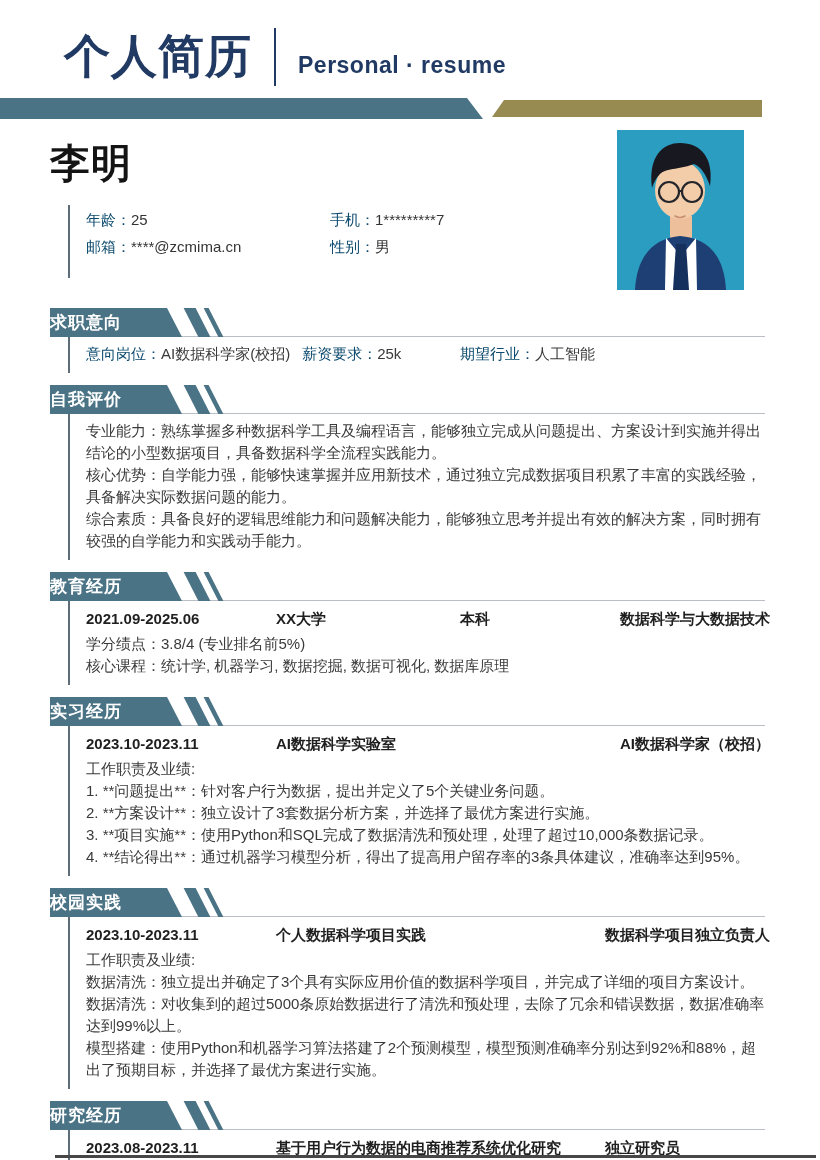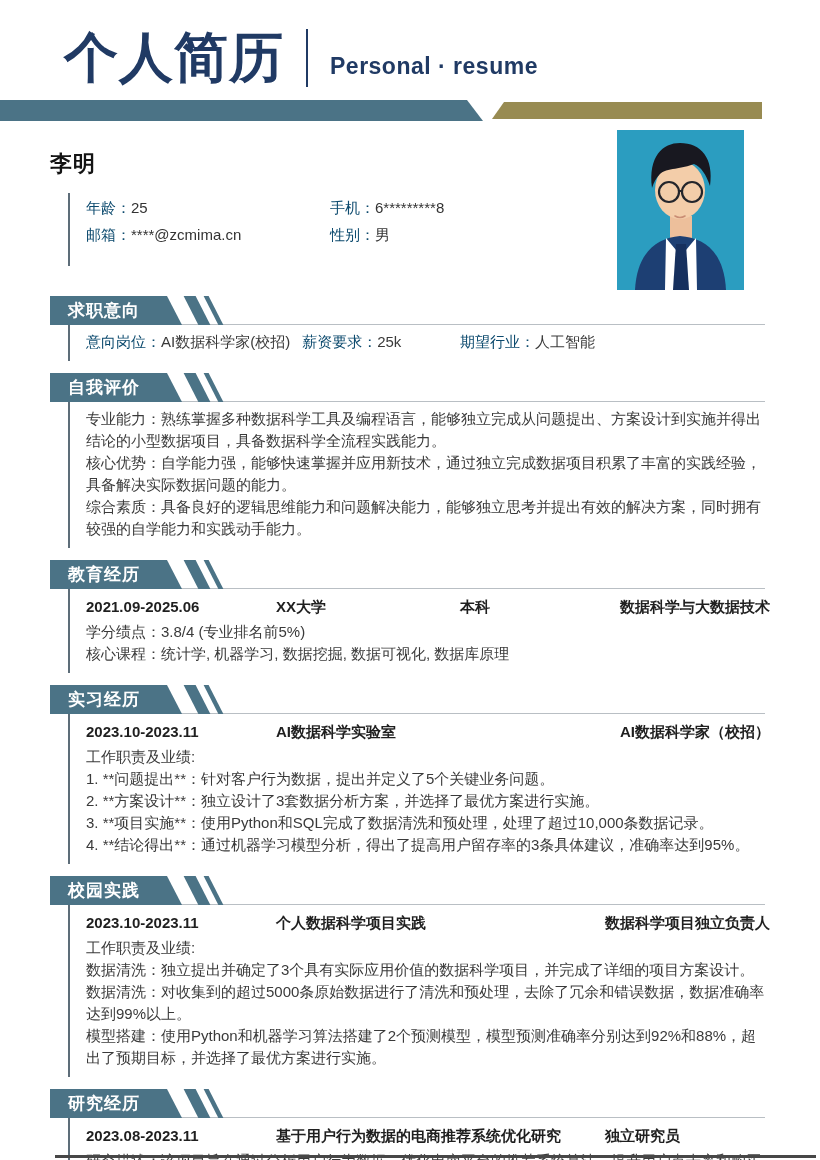--- a/index.html
+++ b/index.html
@@ -2,53 +2,53 @@
 <html><head>
 <meta charset="utf-8">
 <style>
   * { margin:0; padding:0; box-sizing:border-box; }
   body { background:#e8e8e8; font-family:"Liberation Sans","DejaVu Sans",sans-serif; }
   .page { position:relative; width:820px; height:1160px; background:#ffffff;
           overflow:hidden; margin:0 auto; color:#3a3a3a; }
 
   
   .top-header { display:flex; align-items:center; padding:26px 0 0 64px; }
-  .title-cn { font-size:54px; font-weight:700; color:#203a64; line-height:1.15; letter-spacing:1px; }
+  .title-cn { font-size:46px; font-weight:700; color:#203a64; line-height:1.15; letter-spacing:1px; }
   .title-divider { width:2px; height:58px; background:#203a64; margin:2px 22px 0 22px; }
   .title-en { font-size:23px; font-weight:700; color:#203a64; margin-top:18px; letter-spacing:0.5px; }
 
   .top-bar { position:relative; height:21px; margin-top:12px; }
   .top-bar-blue { position:absolute; left:0; top:0; width:483px; height:21px; background:#4b7386;
                   clip-path:polygon(0 0, 467px 0, 483px 100%, 0 100%); }
   .top-bar-gold { position:absolute; left:492px; top:2px; width:270px; height:17px; background:#988b52;
                   clip-path:polygon(12px 0, 100% 0, 100% 100%, 0 100%); }
 
   
   .content { padding:0 50px; position:relative; }
-  .name { margin-top:28px; font-size:22px; font-weight:700; color:#141414; letter-spacing:1px; }
+  .name { margin-top:17px; font-size:40px; font-weight:700; color:#141414; letter-spacing:1px; }
 
   .info-block { margin-top:14px; margin-left:18px; border-left:2px solid #5d6d79;
                 padding:4px 0 20px 16px; display:grid; grid-template-columns:244px 1fr;
                 row-gap:5px; font-size:15px; line-height:22px; color:#333; width:480px; }
   .info-label { color:#0c4a6e; }
 
   
   .photo { position:absolute; left:617px; top:130px; width:127px; height:160px; overflow:hidden; }
   .photo svg { display:block; }
 
   
   .section { margin-top:12px; }
   .section.first { margin-top:30px; }
   .sec-head { position:relative; height:29px; }
   .sec-underline { position:absolute; left:0; bottom:0; width:715px; height:1px; background:#b9bfc4; }
   .flag { position:absolute; left:0; top:0; height:29px; width:190px; }
   .flag-main { position:absolute; left:0; top:0; width:132px; height:29px; background:#4b7386;
                clip-path:polygon(0 0, 117px 0, 132px 100%, 0 100%);
                color:#fff; font-size:17px; font-weight:700; line-height:29px;
-               padding-left:18px; letter-spacing:1px; }
+               letter-spacing:1px; }
   .flag-stripe1 { position:absolute; left:141px; top:0; width:12px; height:29px;
                   background:#4b7386; transform:skewX(27deg); }
   .flag-stripe2 { position:absolute; left:161px; top:0; width:5px; height:29px;
                   background:#4b7386; transform:skewX(27deg); }
 
   .sec-body { margin-left:18px; border-left:2px solid #5d6d79; padding:6px 0 8px 16px;
               font-size:15px; line-height:22px; color:#3a3a3a; }
   .sec-body p { word-break:break-all; }
 
   .row-bold { display:flex; font-weight:700; color:#1f1f1f; line-height:24px; margin-bottom:2px; }
@@ -98,21 +98,21 @@
   </div>
 
   <div class="content">
 
     <div class="name">李明</div>
     <div class="info-block">
       <div>
         <span class="info-label">年龄：</span><span>25</span>
       </div>
       <div>
-        <span class="info-label">手机：</span><span>6*********8</span>
+        <span class="info-label">手机：</span><span>1*********7</span>
       </div>
       <div>
         <span class="info-label">邮箱：</span><span>****@zcmima.cn</span>
       </div>
       <div>
         <span class="info-label">性别：</span><span>男</span>
       </div>
     </div>
 
     <div class="section first">

